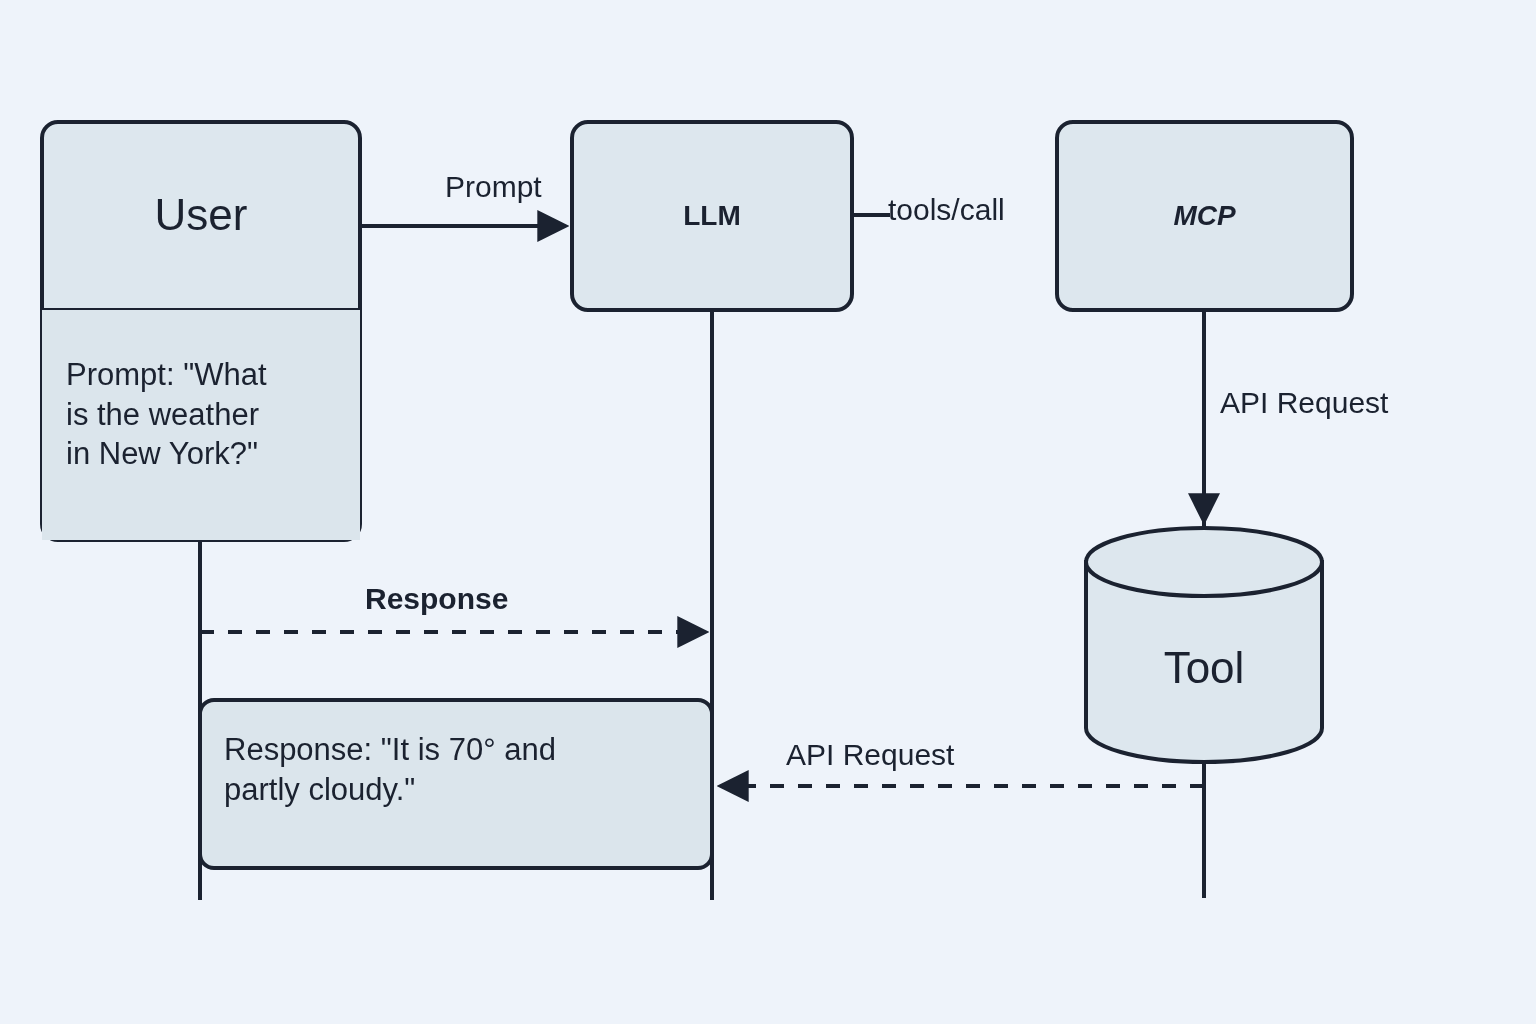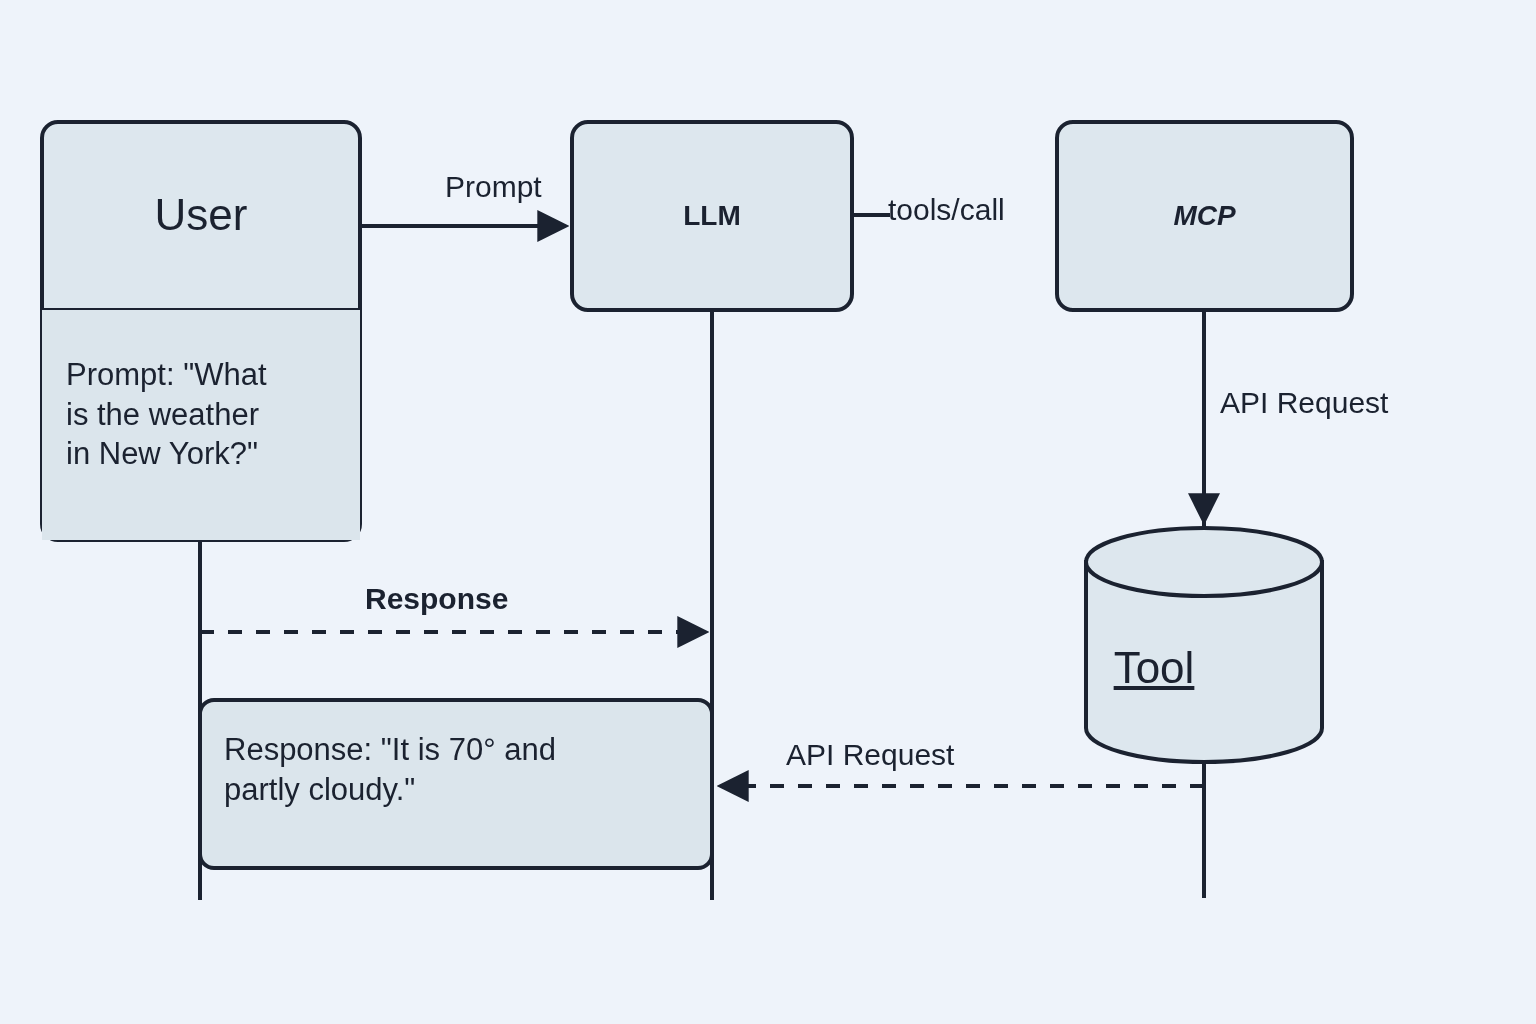--- a/index.html
+++ b/index.html
@@ -103,21 +103,21 @@
 
     <line x1="1204" y1="786" x2="722" y2="786" stroke="#1b2230" stroke-width="4" stroke-dasharray="14 14" marker-end="url(#arrow-right)"></line>
   </svg>
 
   <div class="node-label node-title" style="left:42px; top:170px; width:318px; height:90px;">User</div>
 
   <div class="node-label node-title bold" style="left:572px; top:172px; width:280px; height:88px;">LLM</div>
 
   <div class="node-label node-title bold" style="left:1057px; top:172px; width:295px; height:88px;font-style:italic;">MCP</div>
 
-  <div class="node-label node-title" style="left:1036px; top:632px; width:236px; height:72px;text-decoration:underline;">Tool</div>
+  <div class="node-label node-title" style="left:1086px; top:632px; width:236px; height:72px;">Tool</div>
 
   <div class="note-text" style="left:66px; top:355px; width:300px;">Prompt: "What
 is the weather
 in New York?"</div>
 
   <div class="note-text" style="left:224px; top:730px; width:480px;">Response: "It is 70° and
 partly cloudy."</div>
 
   <div class="edge-label" style="left:405px; top:170px;margin-left:40px;">Prompt</div>
 

